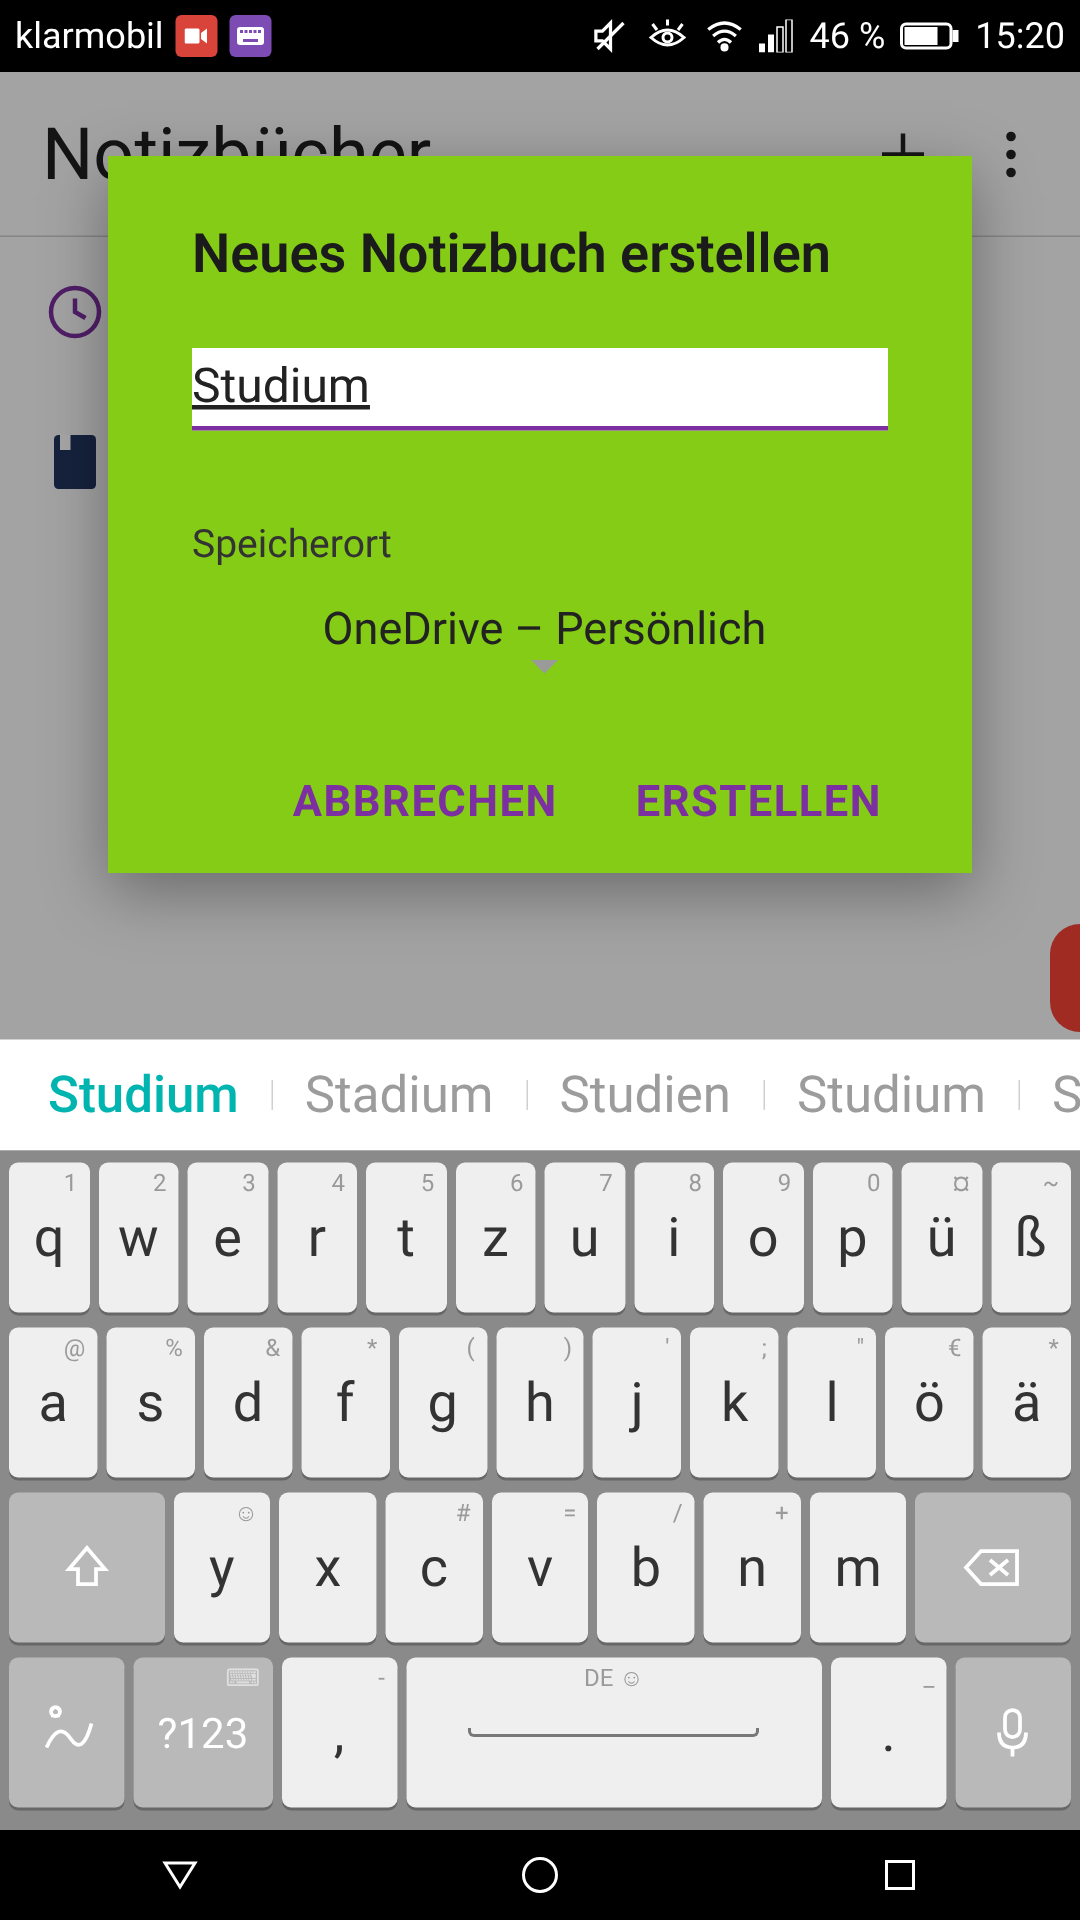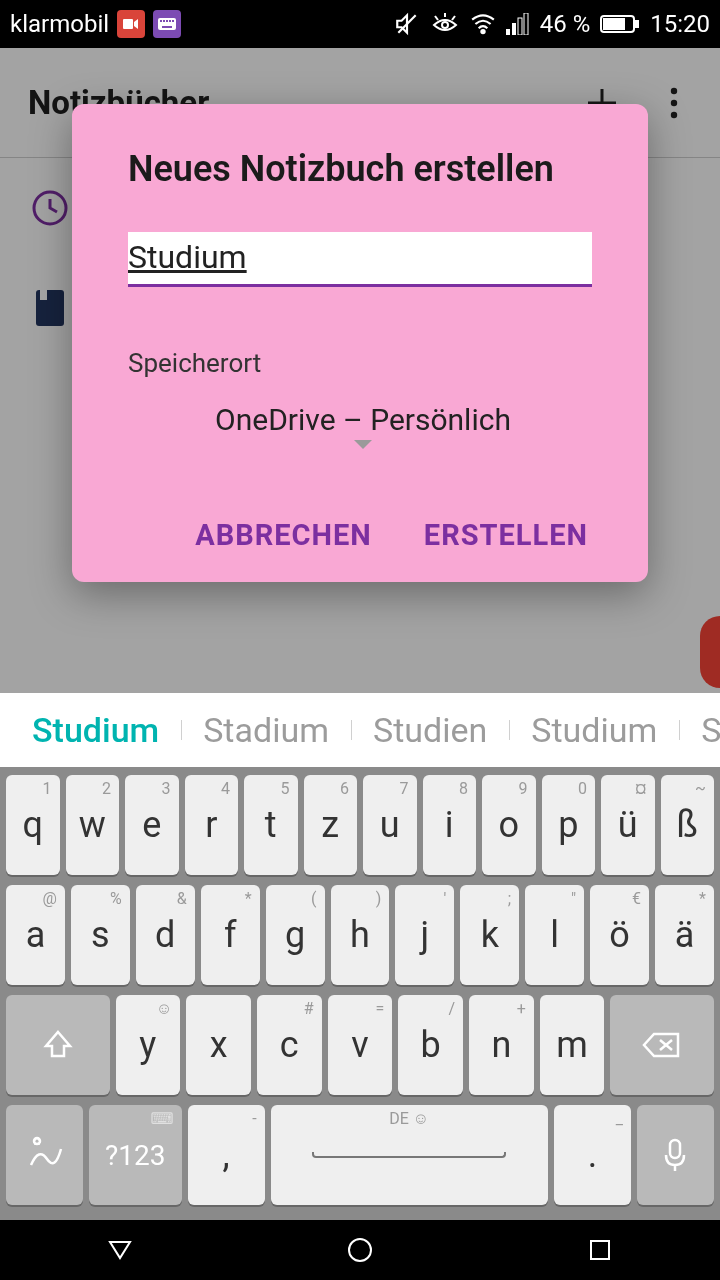--- a/index.html
+++ b/index.html
@@ -11,32 +11,32 @@
   .statusbar { height: 48px; background: #000; color: #fff; display: flex; align-items: center; padding: 0 10px; font-size: 24px; }
   .statusbar .left { display: flex; align-items: center; gap: 8px; }
   .statusbar .right { margin-left: auto; display: flex; align-items: center; gap: 10px; }
   .badge-red { width: 28px; height: 28px; background: #d9443a; border-radius: 4px; display:flex;align-items:center;justify-content:center;}
   .badge-purple { width: 28px; height: 28px; background: #7c4bb3; border-radius: 4px; display:flex;align-items:center;justify-content:center;}
   .sb-icon { display:inline-flex; }
 
   
   .app { position: absolute; top: 48px; left: 0; right: 0; bottom: 0; background: #fafafa; }
   .app-header { height: 110px; display: flex; align-items: center; padding: 0 28px; border-bottom: 1px solid #ccc; }
-  .app-title { font-size: 33px; font-weight: 700; color: #202020; }
+  .app-title { font-size: 48px; font-weight: 400; color: #202020; }
   .app-header .spacer { flex: 1; }
   .plus { width: 36px; height: 36px; display:inline-flex; align-items:center; justify-content:center; margin-right: 36px;}
   .more { width: 36px; height: 50px; display:inline-flex; align-items:center; justify-content:center;}
   .content-row { display: flex; align-items: center; height: 100px; padding: 0 28px; }
   .row-icon { width: 44px; display:flex; justify-content:center; }
 
   
   .dim { position:absolute; inset: 0; top:0; background: rgba(0,0,0,0.35); }
 
   
-  .dialog { position:absolute; left:72px; top:104px; width:576px; background:#f9a8d4; border-radius:12px; box-shadow:0 12px 40px rgba(0,0,0,.35); padding: 44px 56px 18px 56px; }
+  .dialog { position:absolute; left:72px; top:104px; width:576px; background:#84cc16; border-radius:0; box-shadow:0 12px 40px rgba(0,0,0,.35); padding: 44px 56px 18px 56px; }
   .dialog-title { font-size: 36px; font-weight:600; color:#1b1b1b; margin-bottom: 42px; }
   .dlg-input { width:100%; font-size:32px; padding: 6px 0 8px; border:none; border-bottom:3px solid #7c2fa0; color:#222; outline:none; text-decoration: underline; }
   .dlg-label { font-size:26px; color:#333; margin-top: 61px; }
   .dlg-select { display:flex; align-items:center; justify-content:space-between; margin-top: 20px; padding: 4px 8px 4px 14px; flex-direction: column;}
   .dlg-select-text { font-size:30px; color:#222; }
   .dlg-actions { display:flex; justify-content:flex-end; gap: 44px; margin-top: 46px; padding-right: 0; }
   .dlg-btn { font-size:29px; font-weight:700; color:#7c2fa0; letter-spacing:1px; background:none;border:none; padding: 12px 4px; }
 
   .fab-edge { position:absolute; right:0; top:568px; width:20px; height:72px; background:#f44336; border-radius: 36px 0 0 36px; }
 

